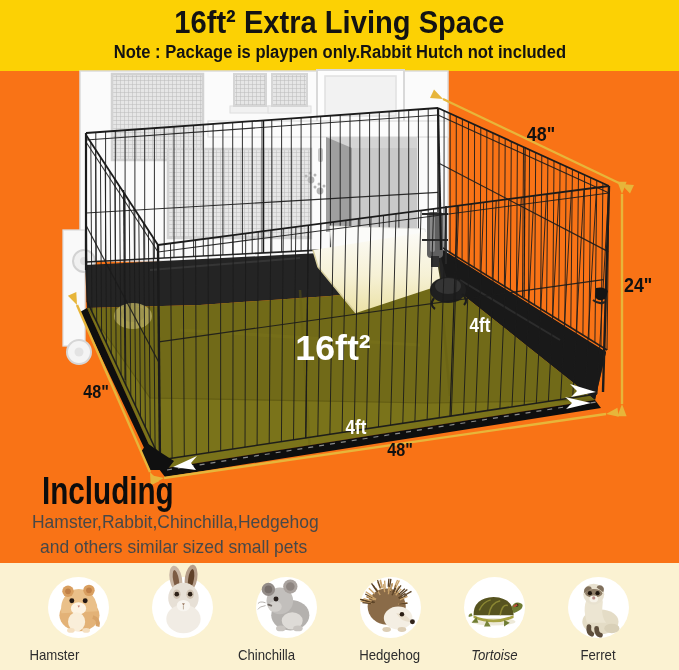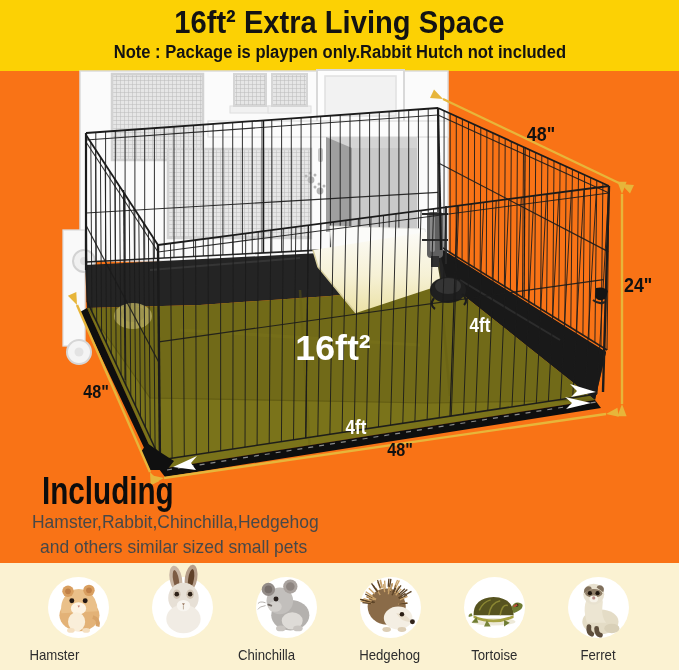--- a/index.html
+++ b/index.html
@@ -455,21 +455,21 @@
 <path d="M52 38 q8 -3 9 -6 q2 -4 -3 -5 q-6 -1 -8 5 Z" fill="#6f7c32"></path>
 <circle cx="55.5" cy="29.5" r="1.6" fill="#1d1d12"></circle>
 <path d="M52 31 l4 -2" stroke="#b84c34" stroke-width="2"></path>
 <path d="M13 42 l-5 6 l7 0 Z" fill="#6f7c32"></path>
 <path d="M24 45 l-3 7 l7 0 Z" fill="#77843a"></path>
 <path d="M42 45 l0 7 l6 -4 Z" fill="#6f7c32"></path>
 <path d="M8 38 q-4 1 -3 4 l4 -1 Z" fill="#77843a"></path>
       </svg>
     </div>
 
-<div style="position:absolute;left:442px;top:646px;width:104px;text-align:center;"><span style="display:inline-block;font-size:15px;color:#2d2d2d;transform:scaleX(0.88);transform-origin:center;white-space:nowrap;">Tortoise</span></div>
+<div style="position:absolute;left:442px;top:646px;width:104px;text-align:center;font-style:italic;"><span style="display:inline-block;font-size:15px;color:#2d2d2d;transform:scaleX(0.88);transform-origin:center;white-space:nowrap;">Tortoise</span></div>
 
 <div style="position:absolute;left:567.5px;top:577px;width:61px;height:61px;border-radius:50%;background:#ffffff;">
       <svg width="61" height="61" viewBox="0 0 64 64" style="position:absolute;left:0;top:0;overflow:visible;">
         <ellipse cx="34" cy="47" rx="19" ry="13" fill="#e4dcc6"></ellipse>
 <path d="M20 48 Q14 30 22 20 Q26 13 31 16 Q38 18 36 32 Q35 42 40 48 Z" fill="#ece5d2"></path>
 <circle cx="27" cy="18" r="11" fill="#e8e1cf"></circle>
 <path d="M17 17 Q16 12 20 10 Q24 9 25 12 Z" fill="#80705c"></path>
 <path d="M37 16 Q39 11 35 9 Q31 8 30 11 Z" fill="#80705c"></path>
 <ellipse cx="27" cy="17" rx="9" ry="4.5" fill="#8d7c66"></ellipse>
 <circle cx="23" cy="17" r="2.2" fill="#1e150e"></circle>

